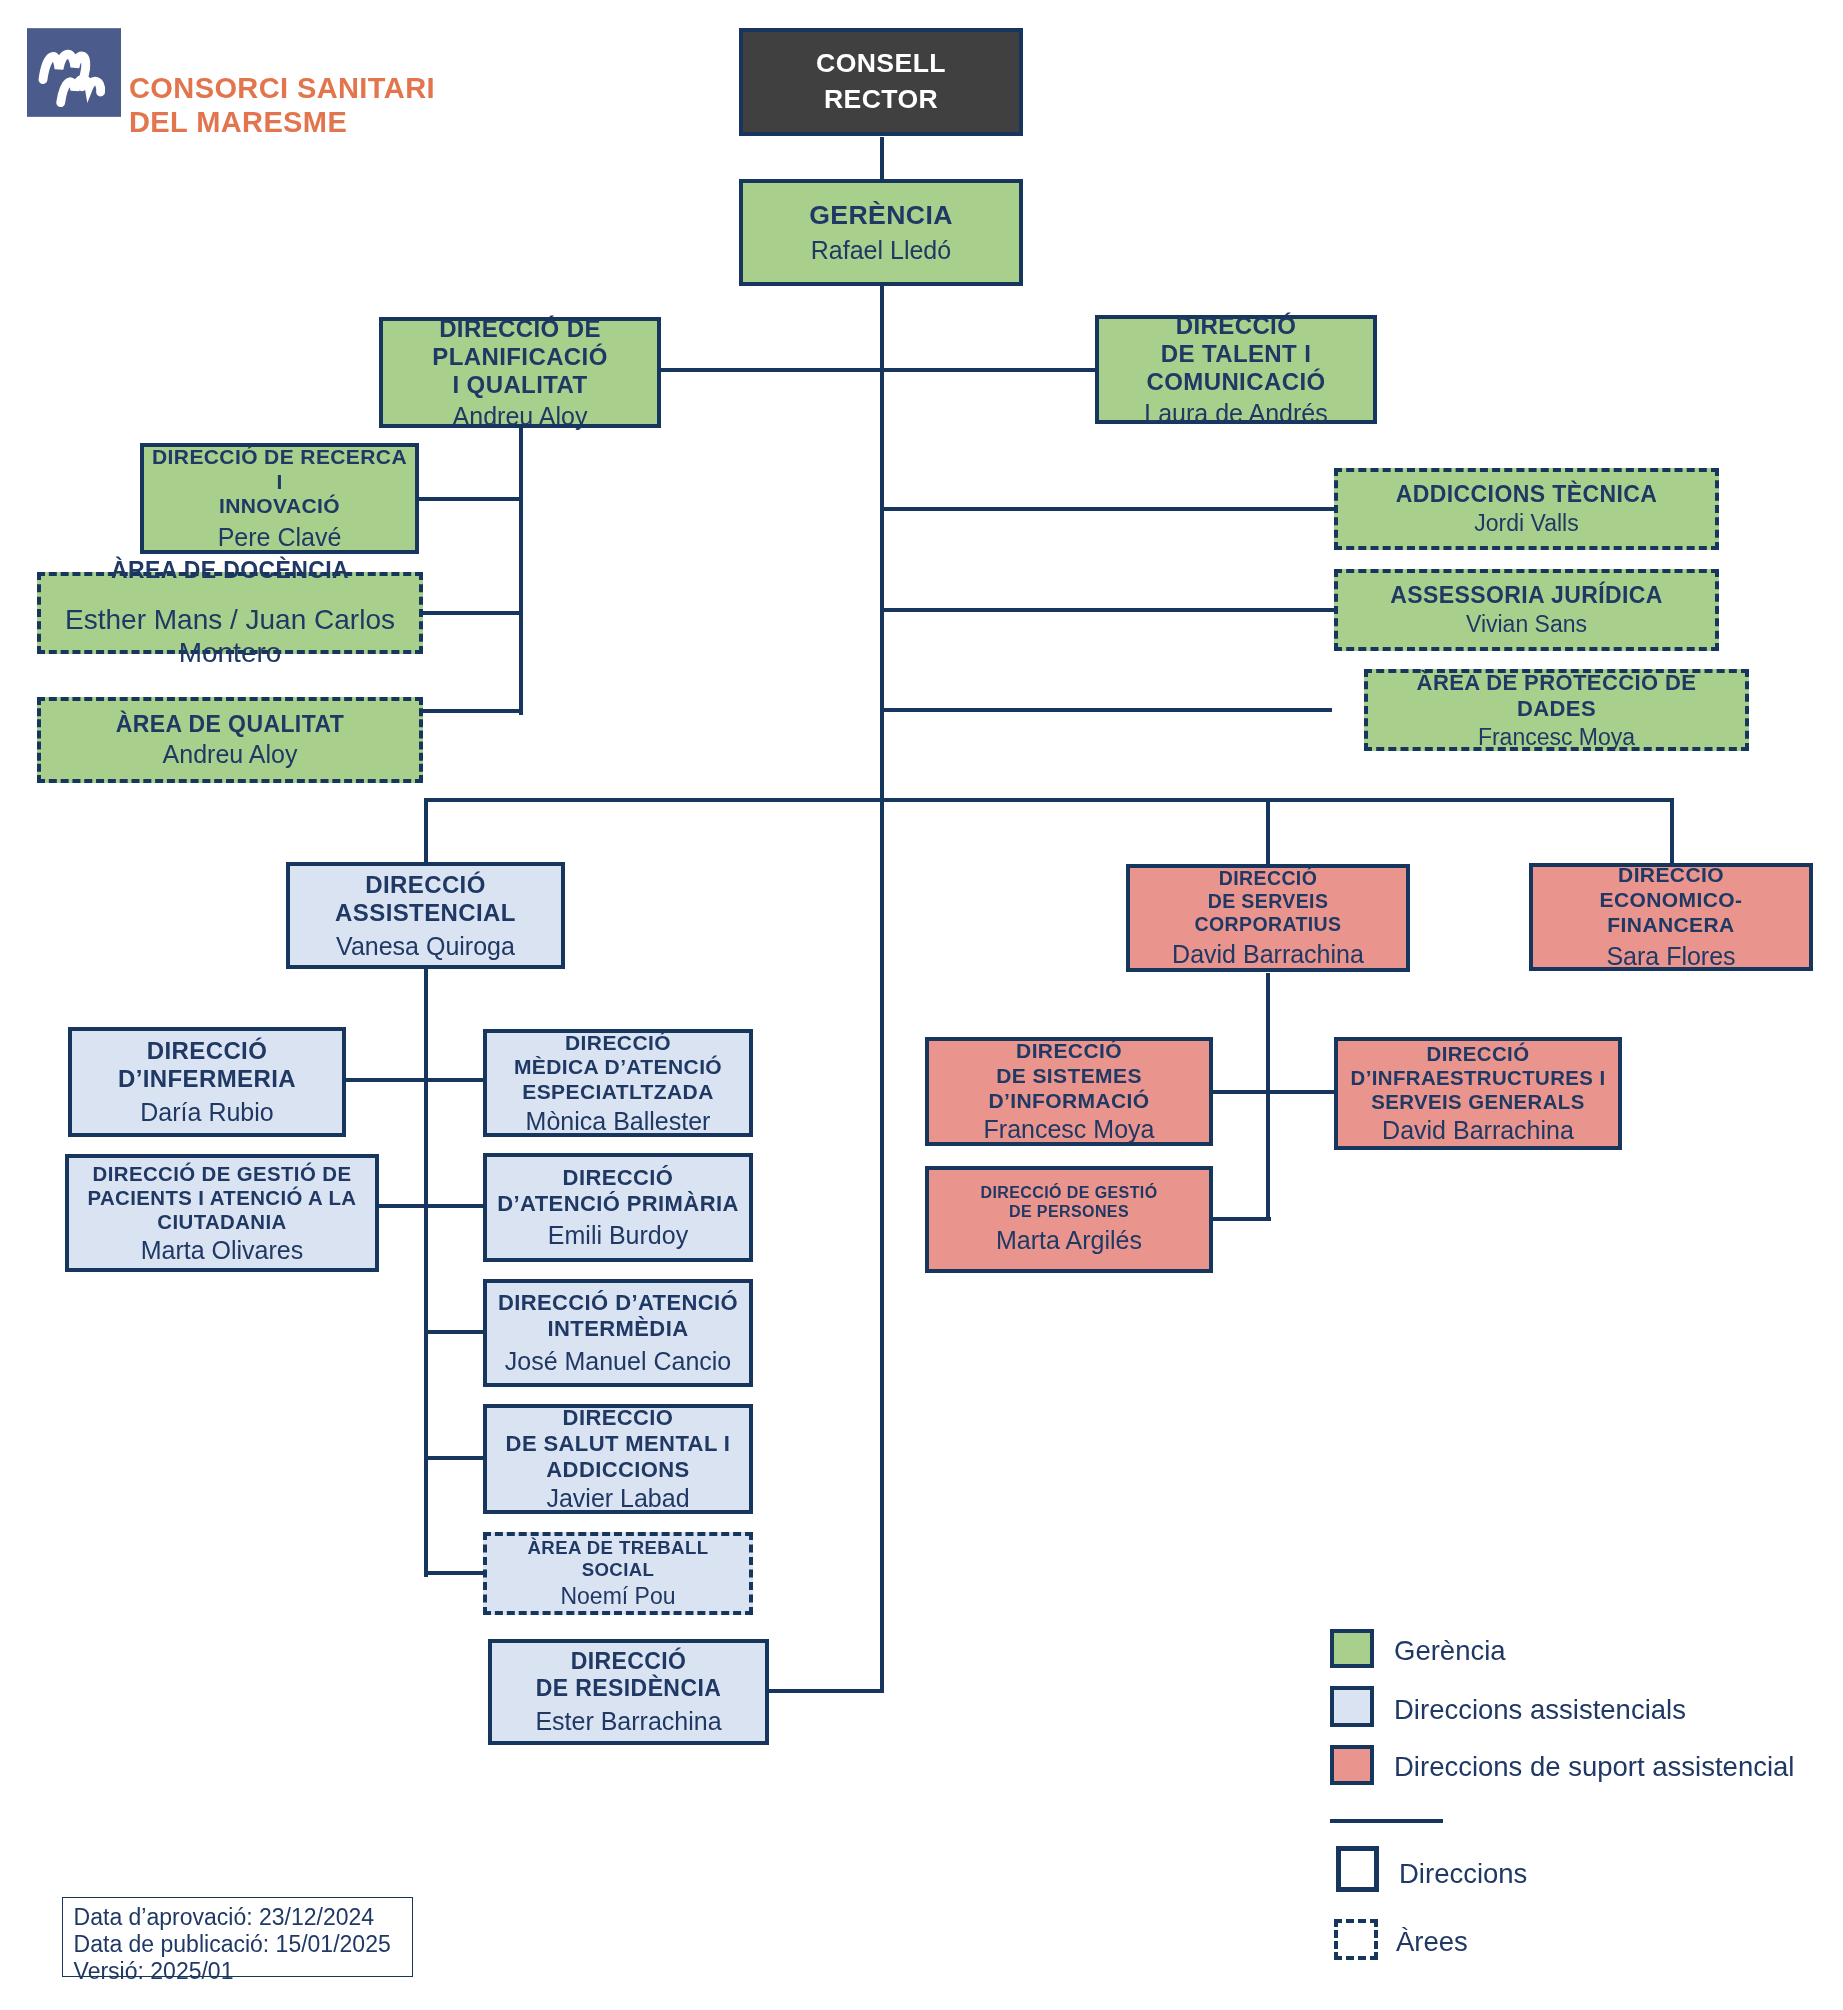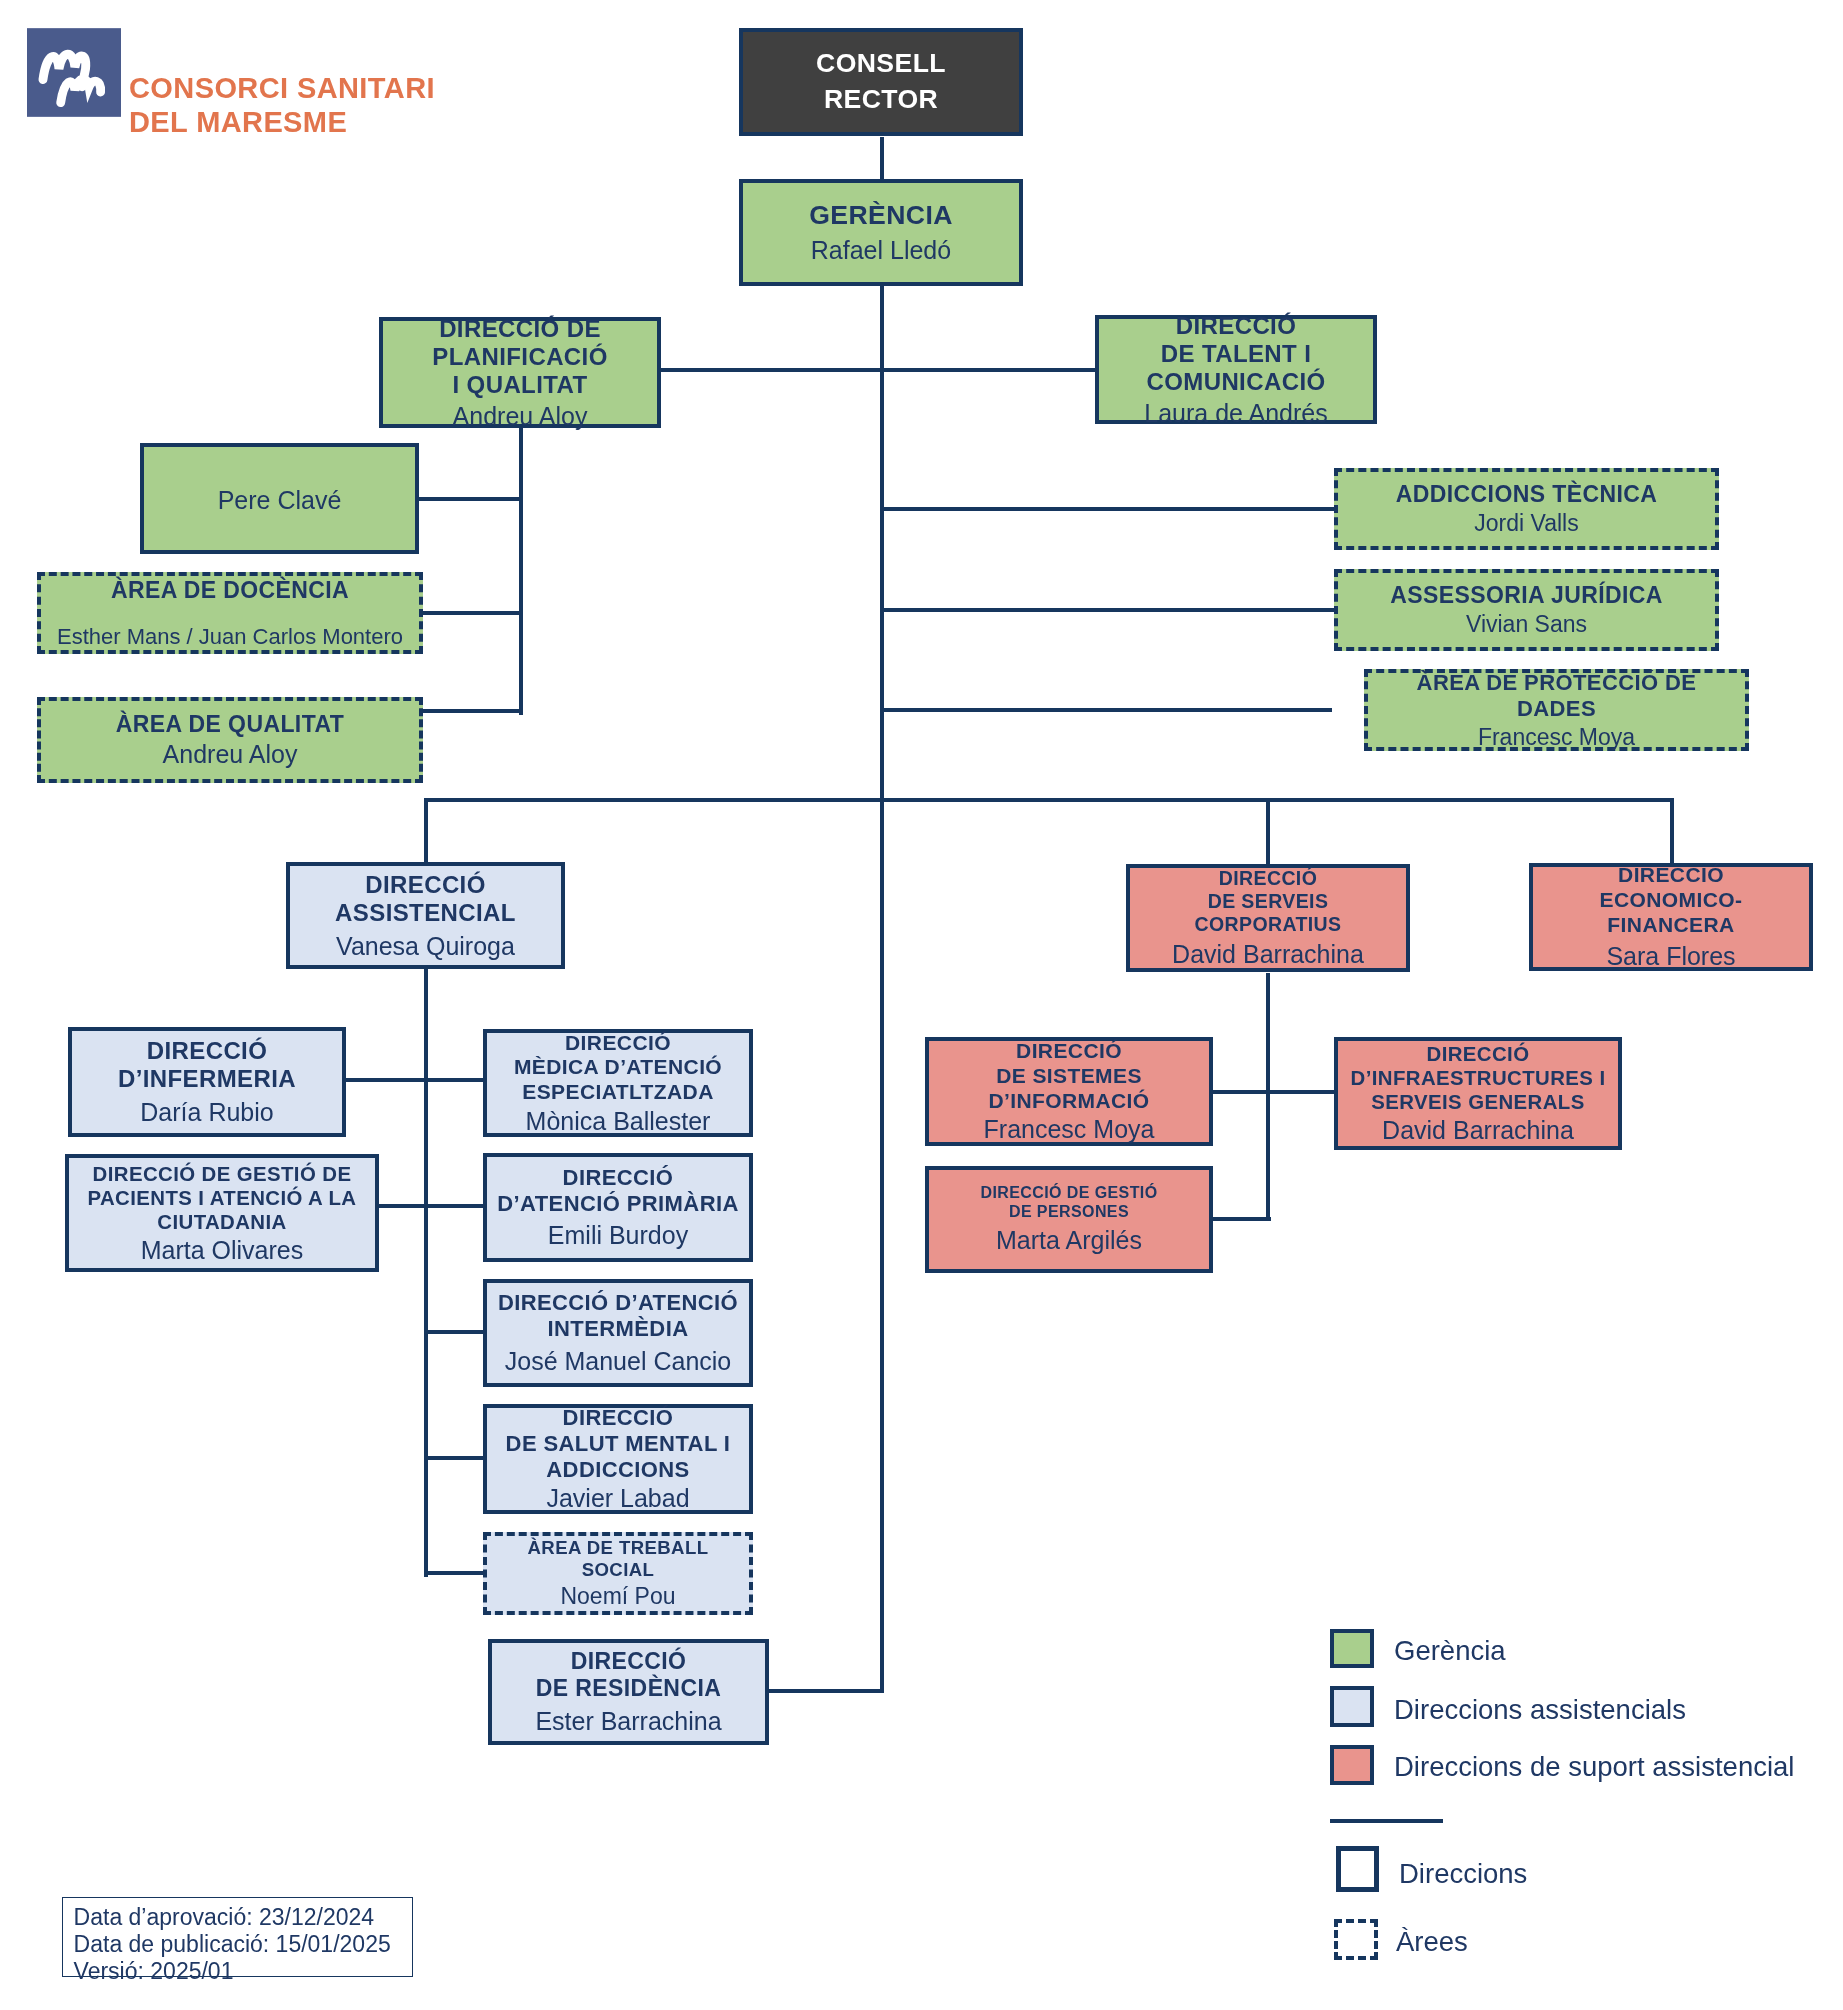--- a/index.html
+++ b/index.html
@@ -95,26 +95,28 @@
   </div>
 
   <div class="node green" style="left:1095px;top:315px;width:282px;height:109px">
     <div class="t" style="font-size:24px">DIRECCIÓ
 DE TALENT I
 COMUNICACIÓ</div>
     <div class="p" style="margin-top:1.8px">Laura de Andrés</div>
   </div>
 
   <div class="node green" style="left:140px;top:443px;width:279px;height:111px">
+    <div class="t" style="font-size:21px">DIRECCIÓ DE RECERCA I
+INNOVACIÓ</div>
     <div class="p">Pere Clavé</div>
   </div>
 
   <div class="node green dashed" style="left:37px;top:572px;width:386px;height:82px">
     <div class="t">ÀREA DE DOCÈNCIA</div>
-    <div class="p" style="font-size:22px;margin-top:20px">Esther Mans / Juan Carlos Montero</div>
+    <div class="p" style="font-size:28px;margin-top:20px">Esther Mans / Juan Carlos Montero</div>
   </div>
 
   <div class="node green dashed" style="left:37px;top:697px;width:386px;height:86px">
     <div class="t">ÀREA DE QUALITAT</div>
     <div class="p" style="margin-top:1.8px">Andreu Aloy</div>
   </div>
 
   <div class="node green dashed" style="left:1334px;top:468px;width:385px;height:82px">
     <div class="t">ADDICCIONS TÈCNICA</div>
     <div class="p" style="font-size:23px;margin-top:1.8px">Jordi Valls</div>

